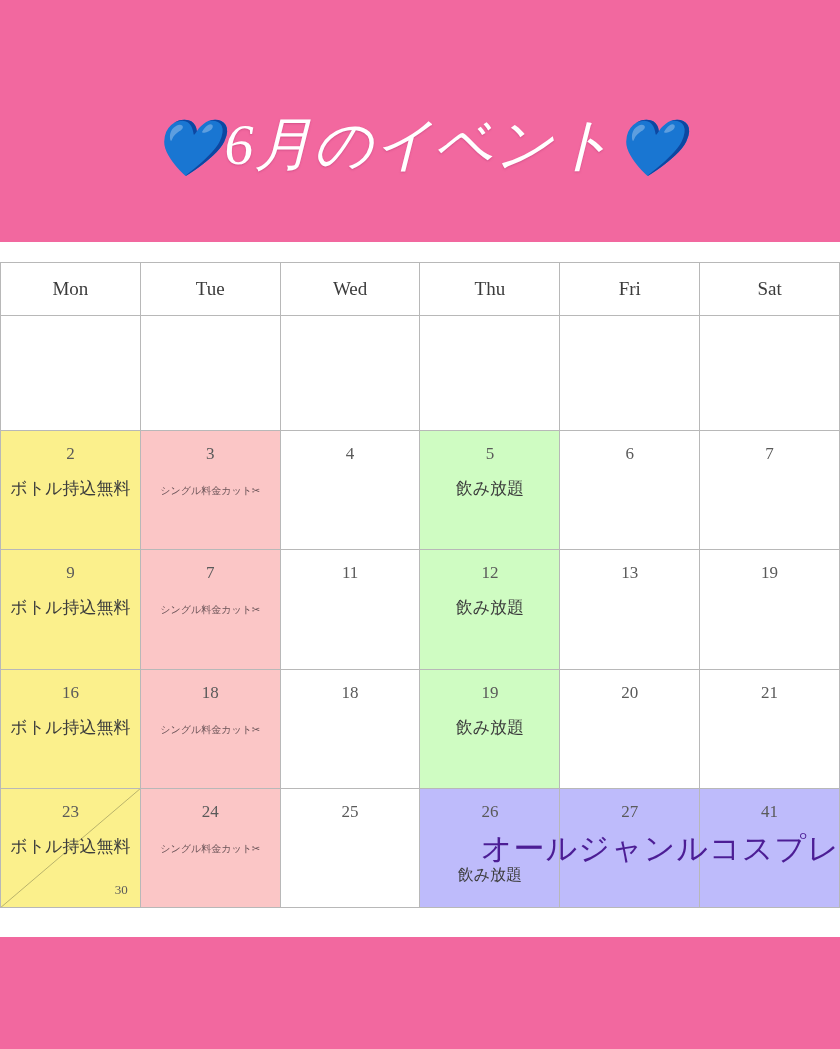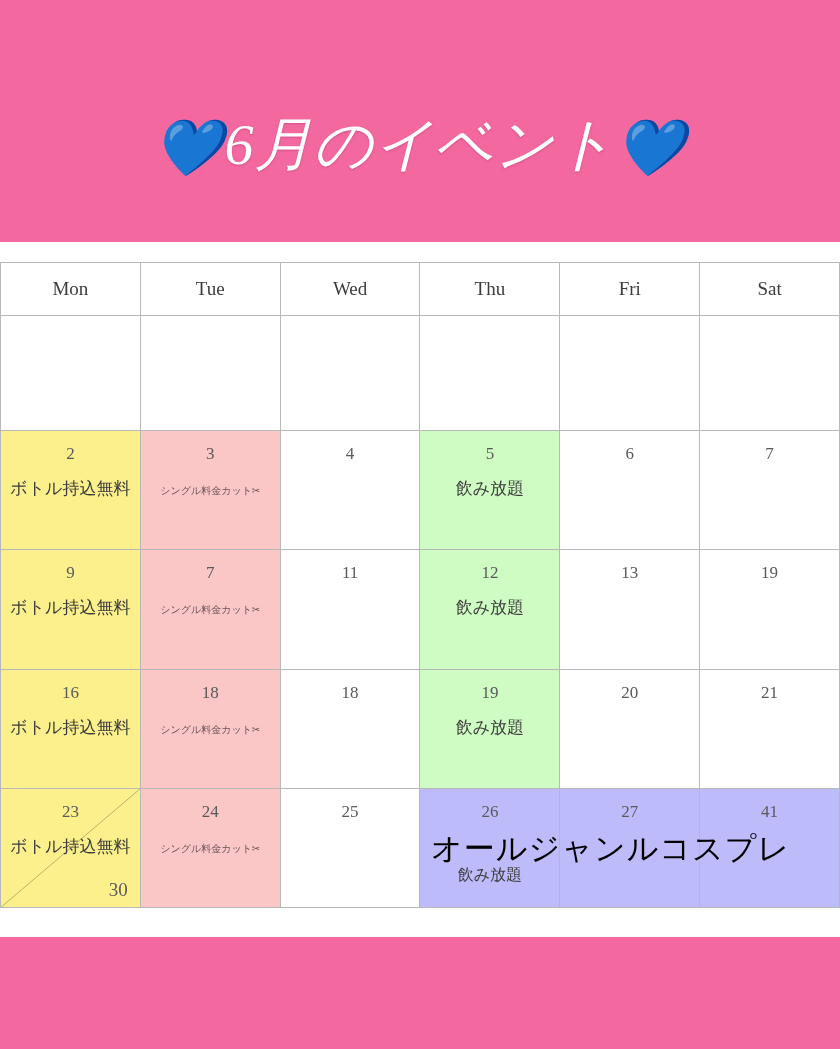--- a/index.html
+++ b/index.html
@@ -111,21 +111,21 @@
     font-size: 17px;
     color: #5a5a5a;
     line-height: 18px;
   }
   .daynum-br {
     position: absolute;
     right: 12px;
     bottom: 8px;
     text-align: left;
     font-family: "Liberation Serif", serif;
-    font-size: 19px;
+    font-size: 13px;
     color: #5a5a5a;
     line-height: 18px;
   }
   .evt {
     position: absolute;
     left: 0;
     right: 0;
     top: 48px;
     text-align: center;
     font-family: Liberation Serif, serif;
@@ -158,26 +158,26 @@
     pointer-events: none;
   }
   .diag svg { display: block; width: 100%; height: 100%; }
 
   
   .span-banner {
     position: absolute;
     left: 431px;
     top: 832px;
     width: 409px;
-    text-align: left;
+    text-align: right;
     white-space: nowrap;
     font-family: "Liberation Serif", serif;
     font-size: 31px;
     line-height: 34px;
-    color: #000000;
+    color: #4c1d95;
     letter-spacing: 1px;
     pointer-events: none;
   }
 
   
   .gap-bottom {
     position: absolute;
     left: 0;
     top: 908px;
     width: 840px;

